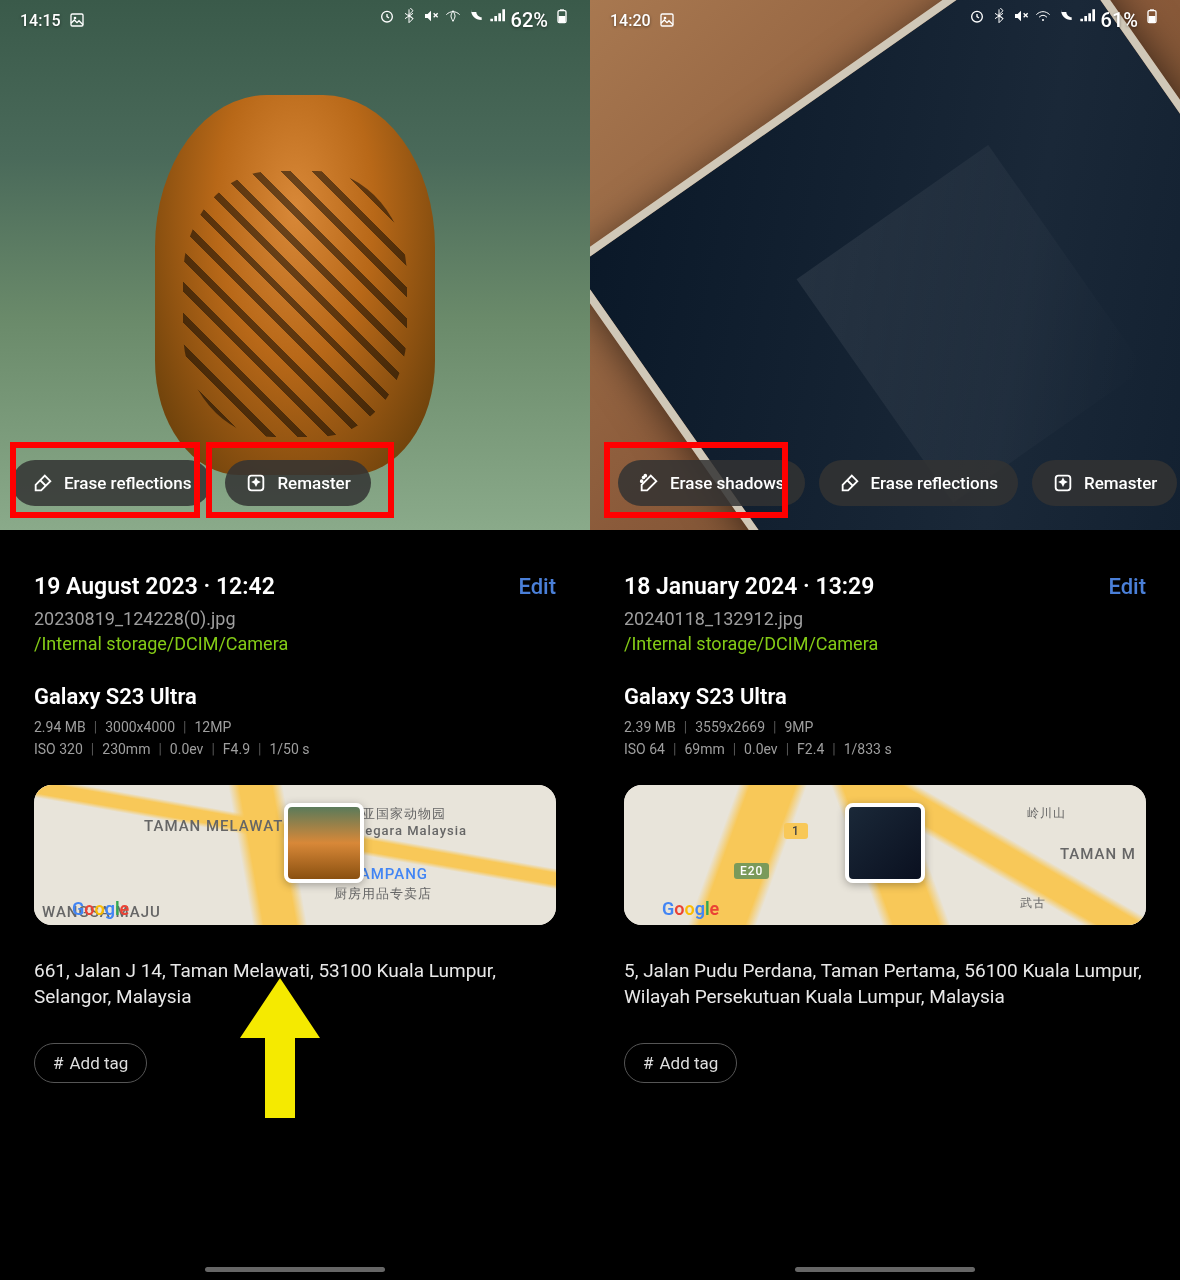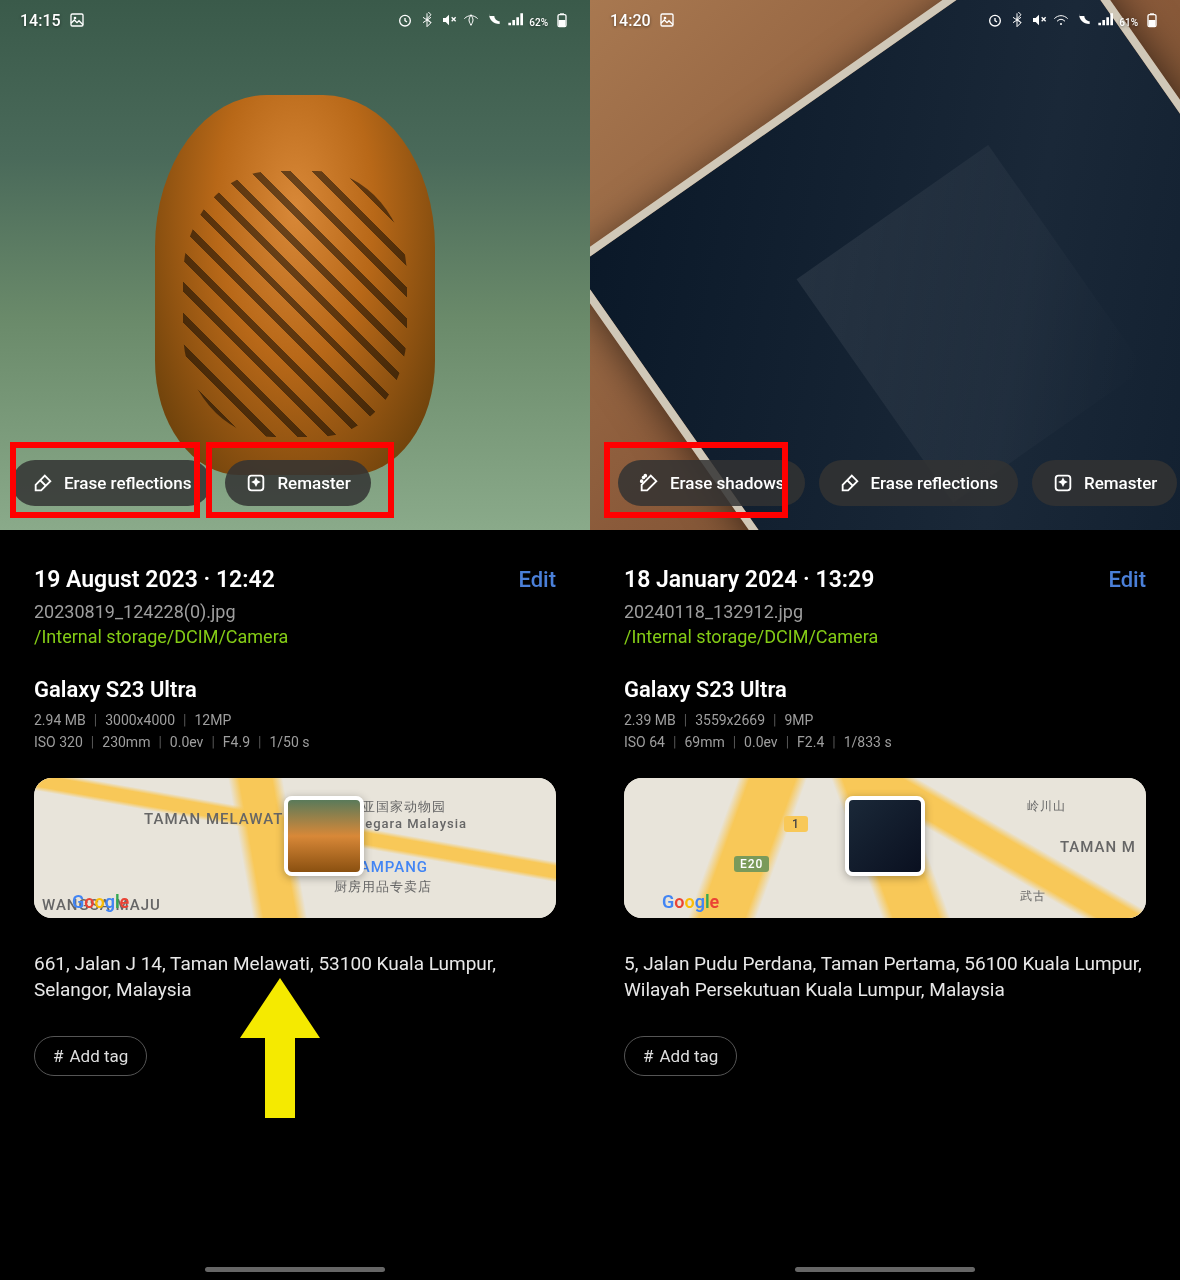--- a/index.html
+++ b/index.html
@@ -11,20 +11,21 @@
     color: #fff;
     display: flex;
     overflow: hidden;
   }
   .screen {
     width: 50%;
     height: 100%;
     position: relative;
     display: flex;
     flex-direction: column;
+    gap: 7px;
   }
   .photo-area {
     height: 530px;
     position: relative;
     overflow: hidden;
   }
   .photo-left {
     background: linear-gradient(to bottom, #3a5a4a 0%, #4a6a5a 30%, #6a8a6a 60%, #8aaa8a 100%);
     display: flex;
     align-items: center;
@@ -73,21 +74,21 @@
     align-items: center;
     justify-content: space-between;
     padding: 0 20px;
     font-size: 16px;
     font-weight: 500;
     color: #fff;
     z-index: 10;
     text-shadow: 0 1px 3px rgba(0,0,0,0.5);
   }
   .status-left { display: flex; align-items: center; gap: 8px; }
-  .status-right { display: flex; align-items: flex-end; gap: 6px; font-size: 10px; }
+  .status-right { display: flex; align-items: flex-start; gap: 6px; font-size: 20px; }
   .pill-row {
     position: absolute;
     bottom: 24px;
     left: 12px;
     right: 0;
     display: flex;
     gap: 14px;
     overflow: hidden;
     z-index: 5;
   }

